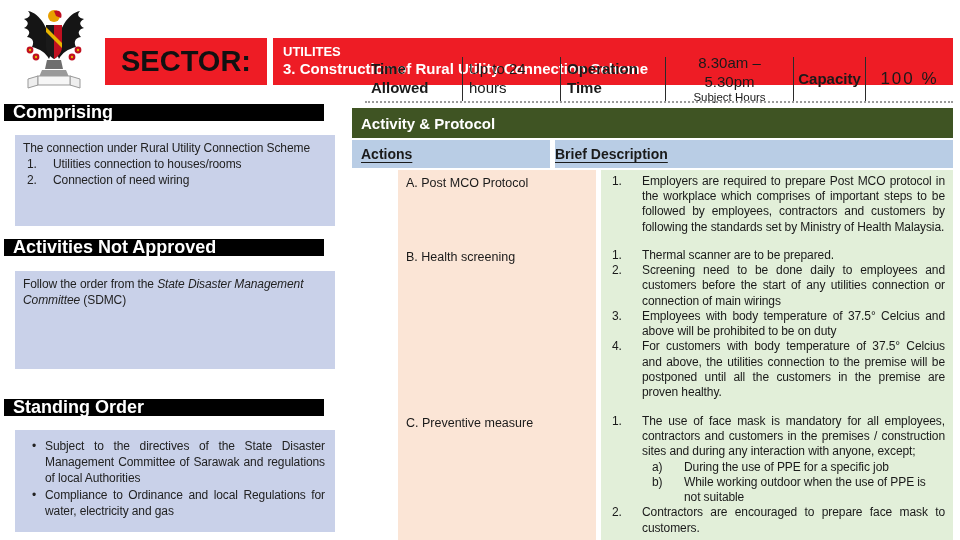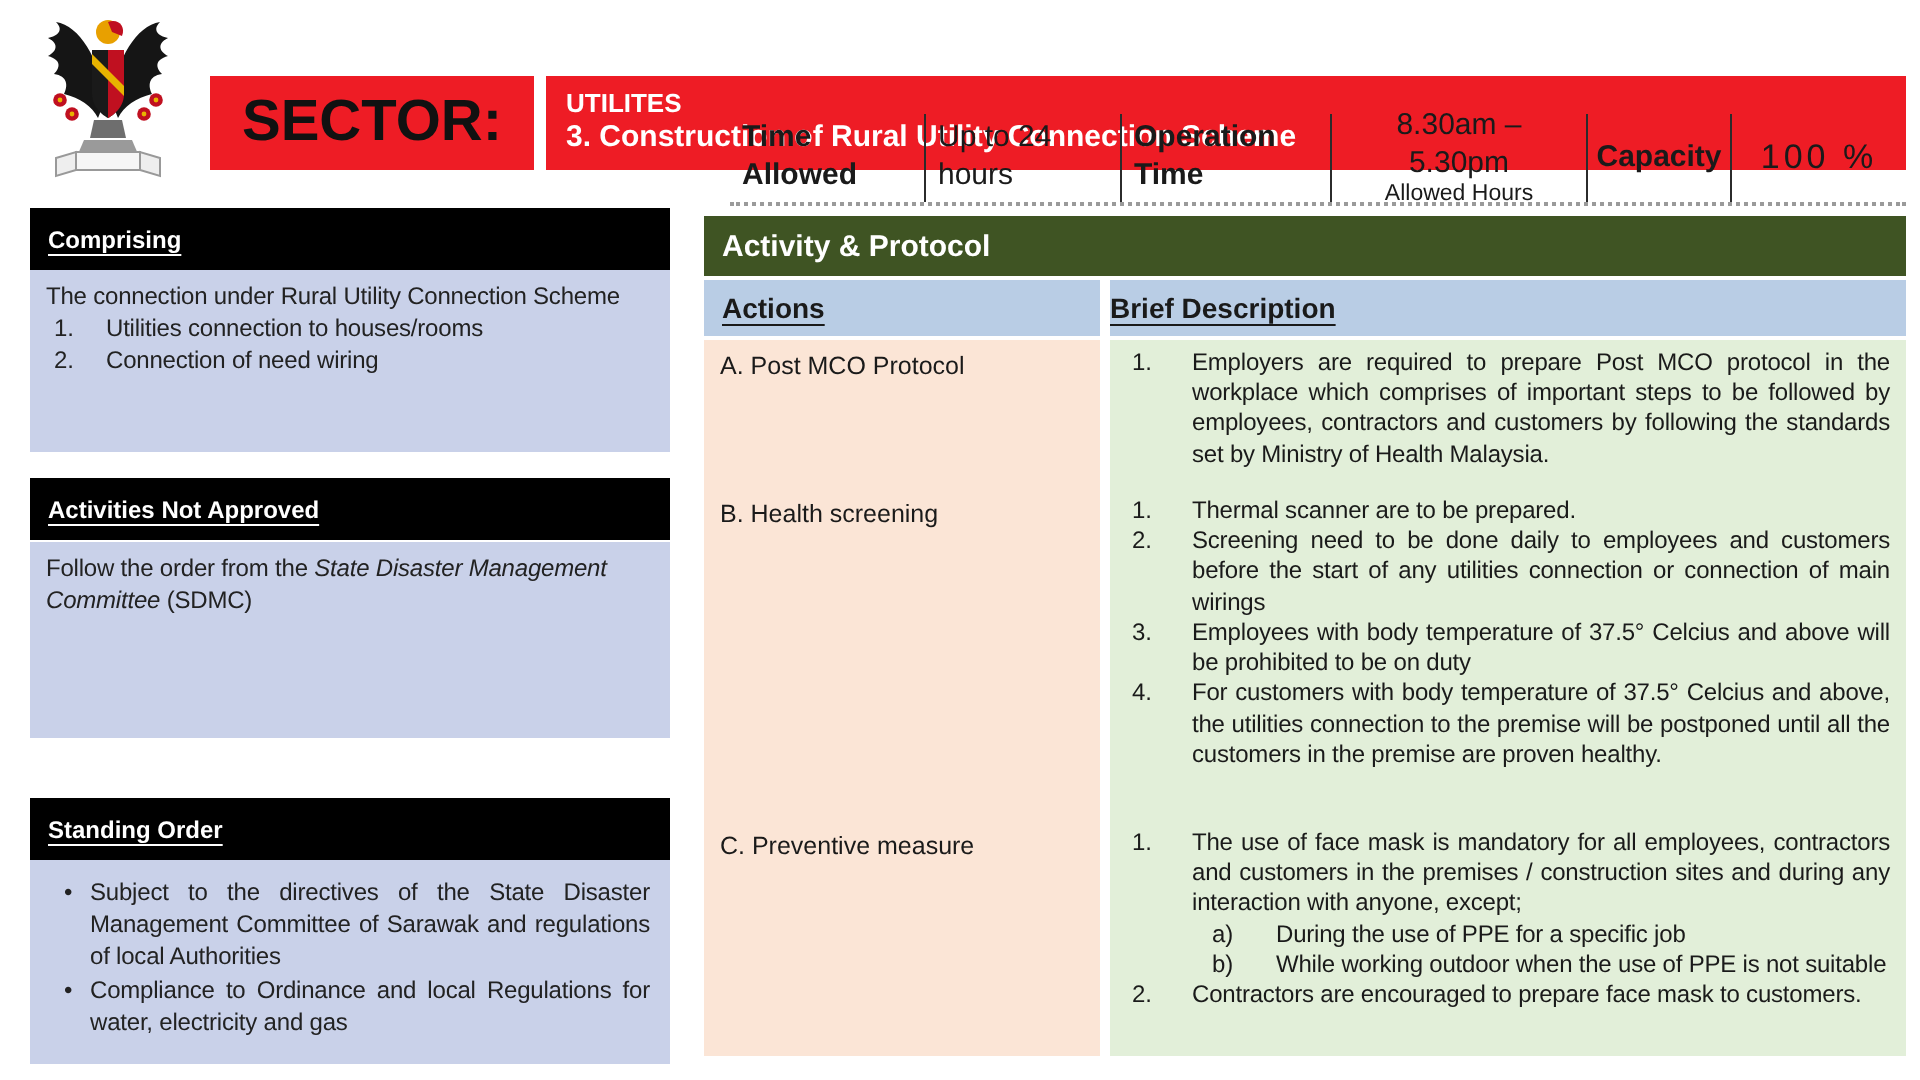--- a/index.html
+++ b/index.html
@@ -21,22 +21,22 @@
   .infobar{position:absolute;left:365px;top:57px;width:588px;height:46px;display:flex;
     border-bottom:2px dotted #9a9a9a;box-sizing:border-box;}
   .ib-cell{box-sizing:border-box;border-left:1.5px solid #2b2b2b;padding:4px 6px;font-size:15px;
     line-height:1.25;display:flex;flex-direction:column;justify-content:center;}
   .ib-cell.first{border-left:none;}
   .ib-label{font-weight:bold;}
   .ib-center{align-items:center;text-align:center;}
   .ib-sub{font-size:11.5px;line-height:1.1;}
   .ib-cap{font-size:17px;letter-spacing:2px;}
   
-  .sec-header{position:absolute;left:15px;width:320px;height:31px;background:#000;color:#fff;
-    font-weight:bold;font-size:12px;display:flex;align-items:center;padding-left:9px;
+  .sec-header{position:absolute;left:4px;width:320px;height:17px;background:#000;color:#fff;
+    font-weight:bold;font-size:18px;display:flex;align-items:center;padding-left:9px;
     box-sizing:border-box;}
   .sec-header span{text-decoration:underline;text-underline-offset:3px;}
   .sec-body{position:absolute;left:15px;width:320px;background:#C9D1E9;font-size:12px;
     letter-spacing:-0.1px;line-height:1.32;padding:6px 8px;box-sizing:border-box;color:#222;}
   .hd-comprising{top:104px;}  .bd-comprising{top:135px;height:91px;}
   .hd-notapproved{top:239px;} .bd-notapproved{top:271px;height:98px;}
   .hd-standing{top:399px;}    .bd-standing{top:430px;height:102px;padding-top:9px;}
   .litem{display:flex;}
   .lnum{width:30px;flex:none;padding-left:4px;box-sizing:border-box;}
   .ltext{flex:1;}
@@ -49,21 +49,21 @@
     color:#fff;font-weight:bold;font-size:15px;display:flex;align-items:center;padding-left:9px;
     box-sizing:border-box;}
   .colheads{position:absolute;left:352px;top:140px;width:601px;height:28px;display:flex;}
   .ch-cell{background:#B9CDE5;font-weight:bold;font-size:14px;display:flex;align-items:center;
     box-sizing:border-box;}
   .ch-cell span{text-decoration:underline;text-underline-offset:3px;}
   .ch-actions{width:198px;padding-left:9px;}
   .ch-gap{width:5px;background:#fff;}
   .ch-desc{flex:1;}
   .prows{position:absolute;left:352px;top:170px;width:601px;}
-  .prow{display:flex;}
+  .prow{display:flex;margin-left:46px;}
   .acell{width:198px;flex:none;background:#FBE5D6;padding:6px 8px;font-size:12.5px;
     box-sizing:border-box;}
   .pgap{width:5px;flex:none;background:#fff;}
   .dcell{flex:1;background:#E2EFD9;padding:4px 8px 4px 11px;font-size:12px;box-sizing:border-box;
     letter-spacing:-0.1px;line-height:1.27;}
   .row-a{min-height:74px;} .row-b{min-height:166px;} .row-c{min-height:118px;}
   .ditem{display:flex;text-align:justify;}
   .dnum{width:30px;flex:none;}
   .dtext{flex:1;}
   .dsub{display:flex;margin-left:40px;}
@@ -110,21 +110,21 @@
       <div class="banner-name">3. Construction of Rural Utility Connection Scheme</div>
     </div>
   </div>
 
   <div class="infobar">
     <div class="ib-cell ib-label first" style="width:97px;">Time Allowed</div>
     <div class="ib-cell" style="width:98px;">Up to 24 hours</div>
     <div class="ib-cell ib-label" style="width:105px;">Operation Time</div>
     <div class="ib-cell ib-center" style="width:128px;">
       <div>8.30am – 5.30pm</div>
-      <div class="ib-sub">Allowed Hours</div>
+      <div class="ib-sub">Subject Hours</div>
     </div>
     <div class="ib-cell ib-label ib-center" style="width:72px;">Capacity</div>
     <div class="ib-cell ib-center ib-cap" style="width:88px;">100 %</div>
   </div>
 
   <div class="sec-header hd-comprising">
     <span>Comprising</span>
   </div>
   <div class="sec-body bd-comprising">
     <div>The connection under Rural Utility Connection Scheme</div>

